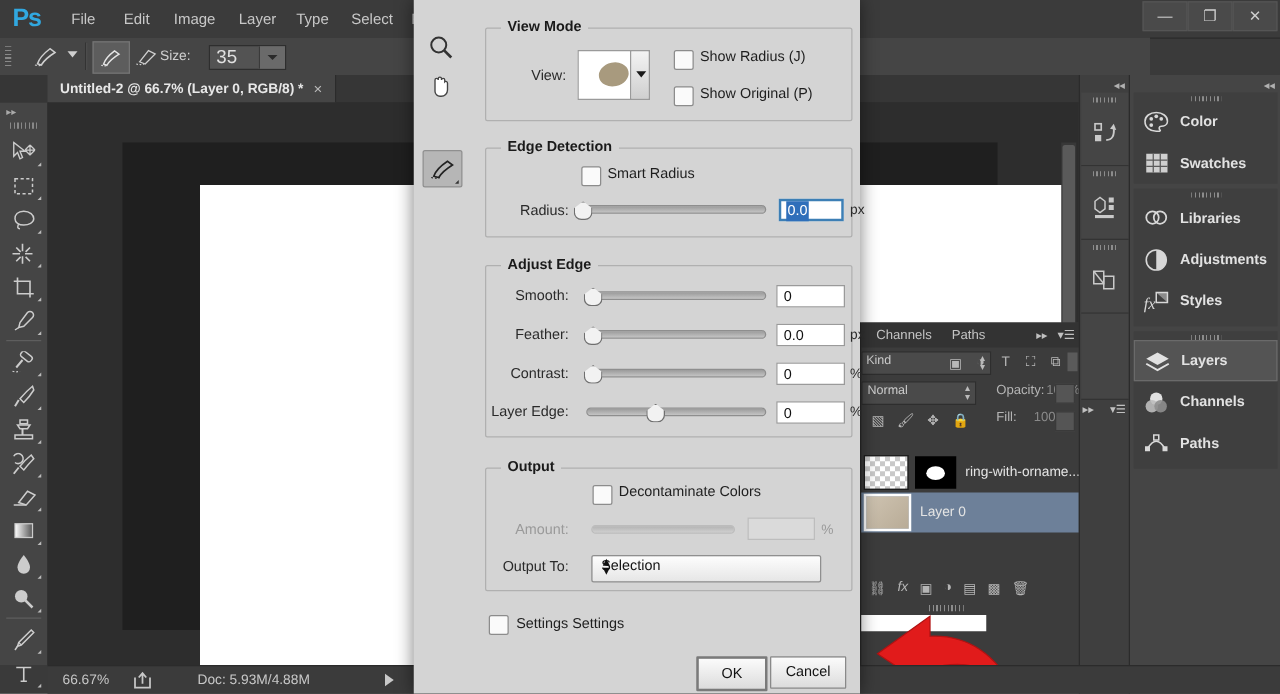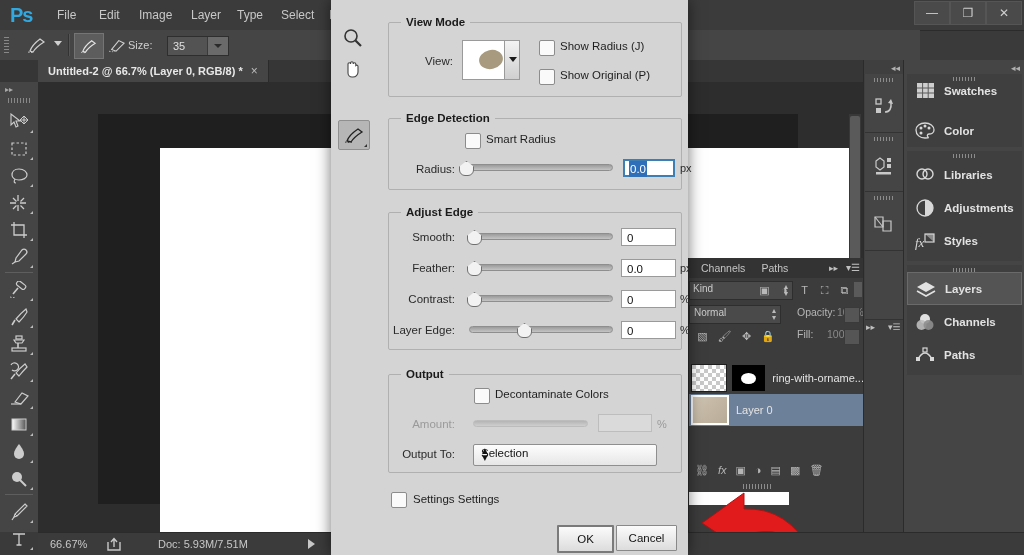--- a/index.html
+++ b/index.html
@@ -19,21 +19,21 @@
   #wincontrols{right:0;top:0;width:110px;height:26px;display:flex;}
   .winbtn{width:36px;height:24px;margin-top:1px;display:flex;align-items:center;justify-content:center;color:#cfcfcf;font-size:12px;background:#4a4a4a;border:1px solid #555;box-sizing:border-box;}
 
   
   #optionsbar{left:0;top:30px;width:920px;height:30px;background:#454545;border-bottom:1px solid #2f2f2f;text-align:center;}
   #grip{left:4px;top:7px;width:5px;height:16px;
     background:repeating-linear-gradient(to bottom,#888 0 1px,#454545 1px 3px);}
   .obr-sep{top:4px;width:1px;height:22px;background:#333;border-right:1px solid #555;}
   #size-label{left:128px;top:0;height:30px;line-height:30px;color:#cfcfcf;font-size:11px;}
   #size-box{left:167px;top:6px;width:60px;height:18px;background:#535353;border:1px solid #2e2e2e;}
-  #size-val{left:5px;top:0;height:18px;line-height:18px;color:#e0e0e0;font-size:11px;}
+  #size-val{left:5px;top:0;height:18px;line-height:18px;color:#e0e0e0;font-size:15px;}
   #size-drop{right:0;top:0;width:20px;height:18px;background:#6a6a6a;border-left:1px solid #3a3a3a;}
   #size-drop:after{content:"";position:absolute;left:6px;top:7px;border-left:4px solid transparent;border-right:4px solid transparent;border-top:4px solid #2a2a2a;}
 
   
   #tabbar{left:0;top:60px;width:1024px;height:22px;background:#363636;border-bottom:1px solid #2b2b2b;}
   #tab-doc{left:38px;top:0;height:22px;background:#454545;border-right:1px solid #2b2b2b;padding:0 10px;display:flex;align-items:center;gap:8px;}
   #tab-title{color:#e8e8e8;font-size:11px;font-weight:bold;white-space:nowrap;}
   #tab-close{color:#bbb;font-size:12px;}
 
   
@@ -442,41 +442,41 @@
   <div class="dockcell" style="top:191px;height:68px;background:#454545"></div>
   <div class="abs" style="left:2px;top:262px;color:#c0c0c0;font-size:9px">▸▸</div>
   <div class="abs" style="left:24px;top:262px;color:#c0c0c0;font-size:9px">▾☰</div>
 </div>
 
 <div id="rightdock" class="abs">
   <div id="rd-collapse" class="abs">◂◂</div>
 
   <div class="rdgroup" style="top:14px;height:73px">
     <span class="rdgrip"></span>
-    <div class="rdrow">
-      <span class="rdicon">
-        <svg width="19" height="17" viewBox="0 0 19 17">
-            <rect x="1" y="1" width="17" height="15" fill="#cfcfcf"></rect>
-            <path d="M1 6 h17 M1 11 h17 M6.6 1 v15 M12.2 1 v15" stroke="#5a5a5a" stroke-width="1"></path>
-          </svg>
-      </span>
-      <span class="rdlabel">Swatches</span>
-    </div>
     <div class="rdrow" style="margin-top:7px">
       <span class="rdicon">
         <svg width="20" height="17" viewBox="0 0 20 17">
             <path d="M10 1 C15 1 19 4 19 8 C19 11 16 12 14 12 C12 12 12 14 13 15 C14 16 12 16 10 16 C5 16 1 13 1 8 C1 4 5 1 10 1 Z" fill="none" stroke="#d8d8d8" stroke-width="1.3"></path>
             <circle cx="6" cy="6" r="1.5" fill="#d8d8d8"></circle>
             <circle cx="10" cy="4" r="1.5" fill="#d8d8d8"></circle>
             <circle cx="14" cy="6" r="1.5" fill="#d8d8d8"></circle>
             <circle cx="6" cy="11" r="1.5" fill="#d8d8d8"></circle>
           </svg>
       </span>
       <span class="rdlabel">Color</span>
     </div>
+    <div class="rdrow">
+      <span class="rdicon">
+        <svg width="19" height="17" viewBox="0 0 19 17">
+            <rect x="1" y="1" width="17" height="15" fill="#cfcfcf"></rect>
+            <path d="M1 6 h17 M1 11 h17 M6.6 1 v15 M12.2 1 v15" stroke="#5a5a5a" stroke-width="1"></path>
+          </svg>
+      </span>
+      <span class="rdlabel">Swatches</span>
+    </div>
   </div>
 
   <div class="rdgroup" style="top:91px;height:110px">
     <span class="rdgrip"></span>
     <div class="rdrow" style="margin-top:7px">
       <span class="rdicon">
         <svg width="20" height="18" viewBox="0 0 20 18">
             <path d="M7 3 a5 5 0 1 0 0 10 a5 5 0 1 0 0-10" fill="none" stroke="#d8d8d8" stroke-width="1.4"></path>
             <path d="M13 3 a5 5 0 1 1 0 10 a5 5 0 1 1 0-10" fill="none" stroke="#d8d8d8" stroke-width="1.4"></path>
           </svg>
@@ -538,21 +538,21 @@
     </div>
   </div>
 </div>
 
 <div id="statusbar" class="abs">
   <div id="zoom-val" class="abs">66.67%</div>
   <svg id="share-icon" class="abs" viewBox="0 0 16 15">
     <path d="M2 5 v8 h12 v-8" fill="none" stroke="#c8c8c8" stroke-width="1.4"></path>
       <path d="M8 10 V2 M5 5 L8 1.5 L11 5" fill="none" stroke="#c8c8c8" stroke-width="1.4"></path>
   </svg>
-  <div id="doc-info" class="abs">Doc: 5.93M/7.51M</div>
+  <div id="doc-info" class="abs">Doc: 5.93M/4.88M</div>
   <div id="doc-arrow" class="abs"></div>
 </div>
 
 <div id="dialog" class="abs">
 
   <div id="dlg-toolstrip" class="abs">
     <div class="dlgtool" style="top:18px">
       <svg width="20" height="20" viewBox="0 0 20 20">
           <circle cx="8" cy="8" r="6" fill="none" stroke="#333" stroke-width="1.6"></circle>
           <path d="M12.5 12.5 L18 18" stroke="#333" stroke-width="2.2"></path>

